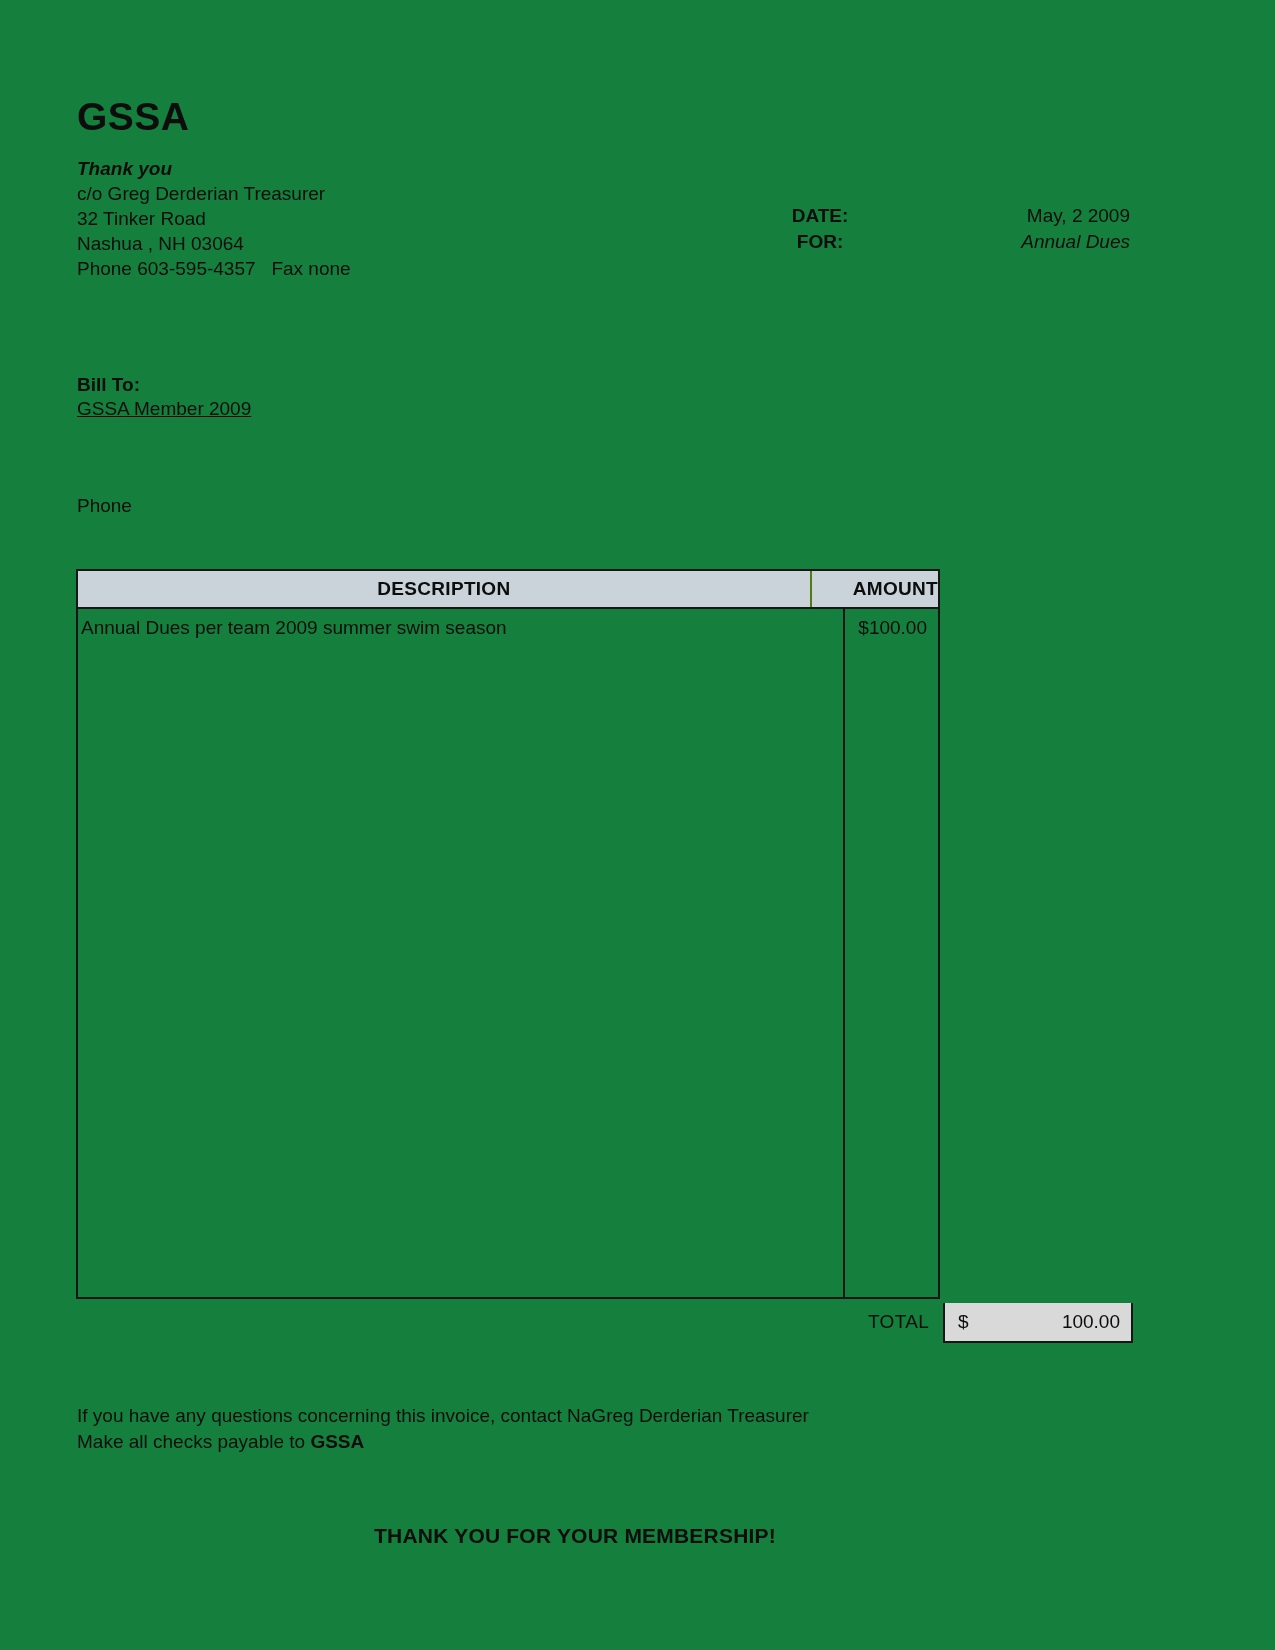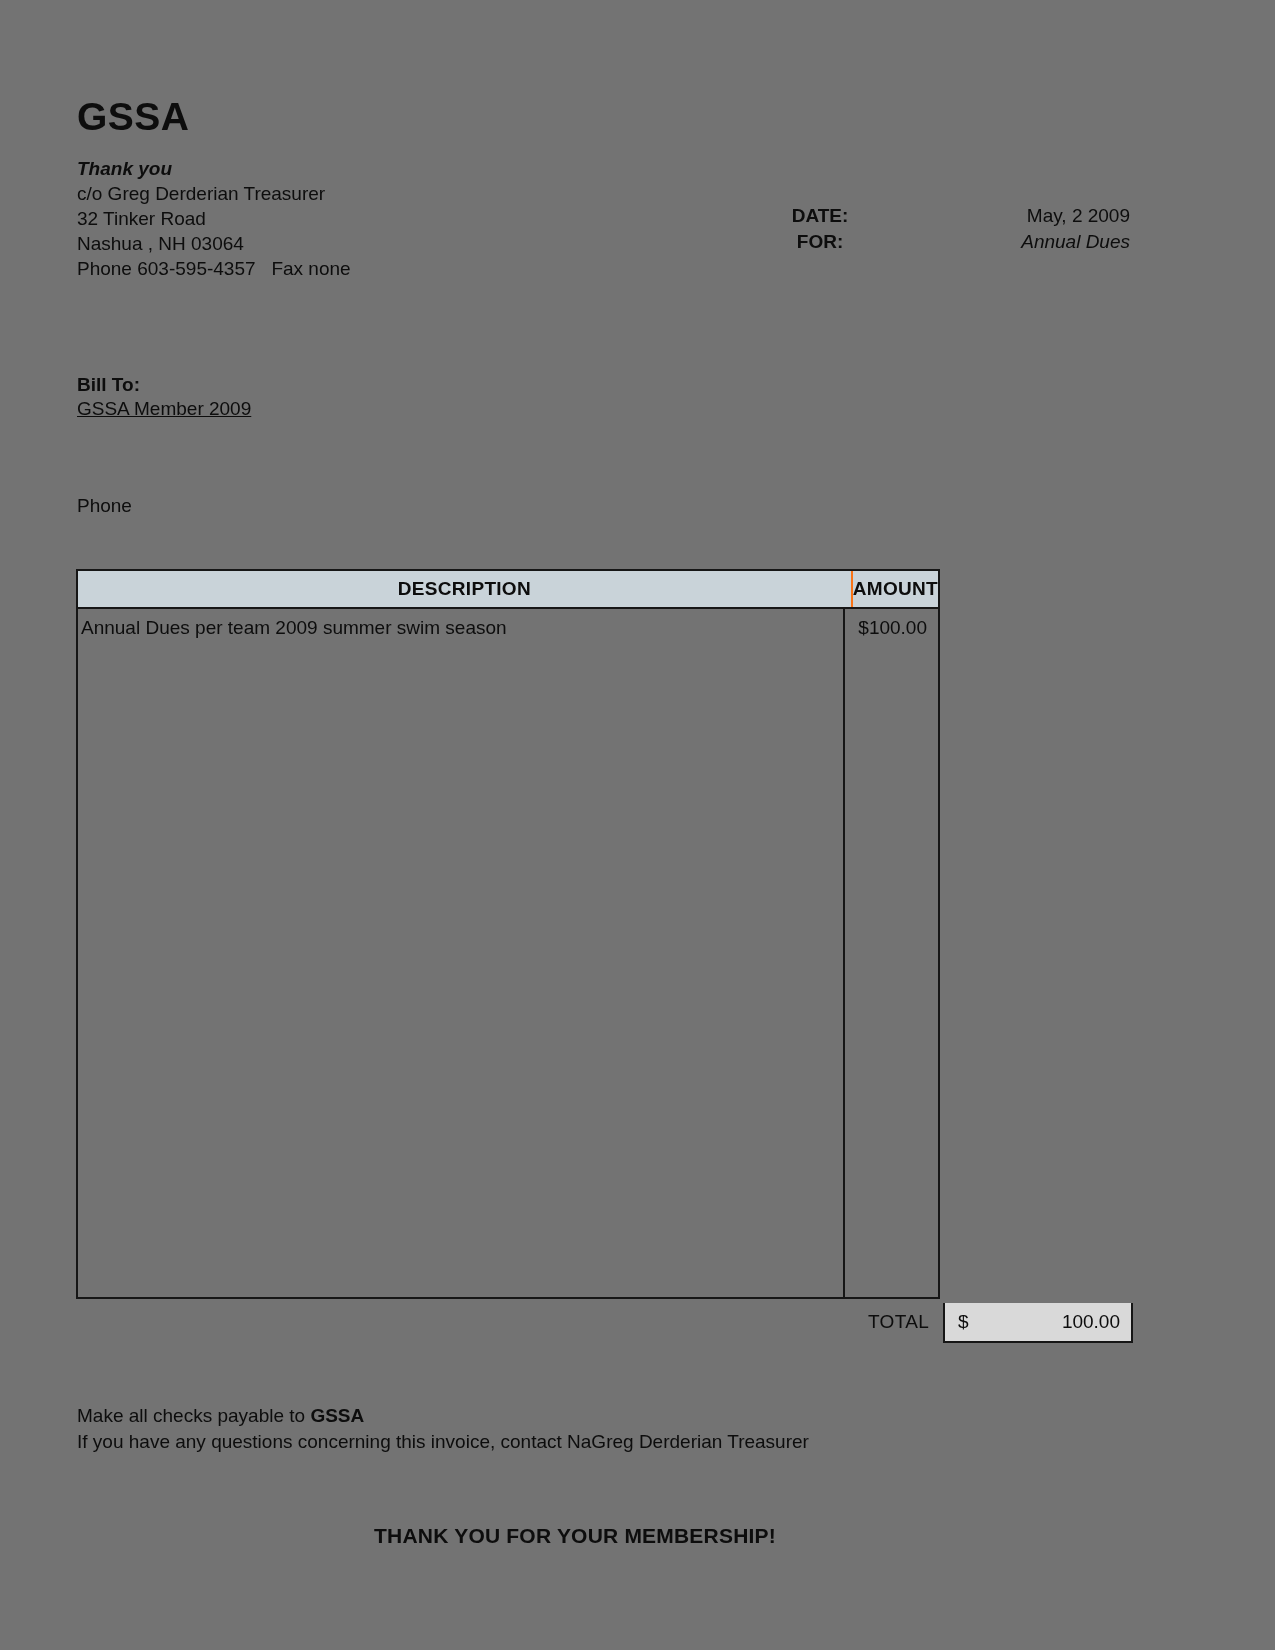--- a/index.html
+++ b/index.html
@@ -1,20 +1,20 @@
 <!DOCTYPE html>
 <html><head>
 <meta charset="utf-8">
 <style>
   * { margin:0; padding:0; box-sizing:border-box; }
   html,body { background:#ececec; }
   body { font-family:"Liberation Sans", sans-serif; color:#0d0d0d; }
   .page {
     position:relative; width:1275px; height:1650px;
-    background:#737373; overflow:hidden;
+    background:#15803d; overflow:hidden;
   }
   .org-name {
     position:absolute; left:77px; top:95px;
     font-size:39px; font-weight:bold; letter-spacing:0.5px;
   }
   .watermark {
     position:absolute; top:76px; right:147px;
     font-size:59px; font-weight:bold; letter-spacing:1px;
     color:#c8d4dc;
   }
@@ -39,23 +39,23 @@
   .billto-name { position:absolute; left:77px; top:398px; font-size:19px;text-decoration:underline; }
   .billto-phone { position:absolute; left:77px; top:495px; font-size:19px; }
   .tbl-box {
     position:absolute; left:76px; top:569px; width:864px;
     border:2px solid #161616;
   }
   .tbl-header { display:flex; height:38px; background:#c9d3d9;
     border-bottom:2px solid #161616; }
   .th-desc { width:865px; display:flex; align-items:center; justify-content:center;
     font-size:19px; font-weight:bold; letter-spacing:0.3px; }
-  .th-amount { flex:1; border-left:2px solid #f97316; display:flex;
+  .th-amount { flex:1; border-left:2px solid #4d7c0f; display:flex;
     align-items:center; justify-content:center;
-    font-size:19px; font-weight:bold; letter-spacing:0.3px; }
+    font-size:19px; font-weight:bold; letter-spacing:0.3px;padding-left:41px; }
   .tbl-body { display:flex; height:688px;justify-content:flex-end; }
   .td-desc { width:865px; padding:8px 6px 0 3px; font-size:19px; }
   .td-amount { flex:1; border-left:2px solid #161616;
     display:flex; justify-content:space-between; align-items:flex-start;
     padding:8px 11px 0 13px; font-size:19px; }
   .total-row {
     position:absolute; left:76px; top:1303px; width:1057px; height:40px;
     display:flex;
   }
   .total-label-cell { width:867px; text-align:right; padding:8px 14px 0 0;
@@ -121,19 +121,19 @@
 
   <div class="total-row">
     <div class="total-label-cell">TOTAL</div>
     <div class="total-amount-cell">
       <span>$</span>
       <span>100.00</span>
     </div>
   </div>
 
   <div class="footer-block">
+    <div><span>If you have any questions concerning this invoice, contact Na</span><span>Greg Derderian Treasurer</span></div>
     <div><span>Make all checks payable to </span><span class="bold">GSSA</span></div>
-    <div><span>If you have any questions concerning this invoice, contact Na</span><span>Greg Derderian Treasurer</span></div>
   </div>
 
   <div class="thanks-line">THANK YOU FOR YOUR MEMBERSHIP!</div>
 
 </div>
 
 </body></html>

